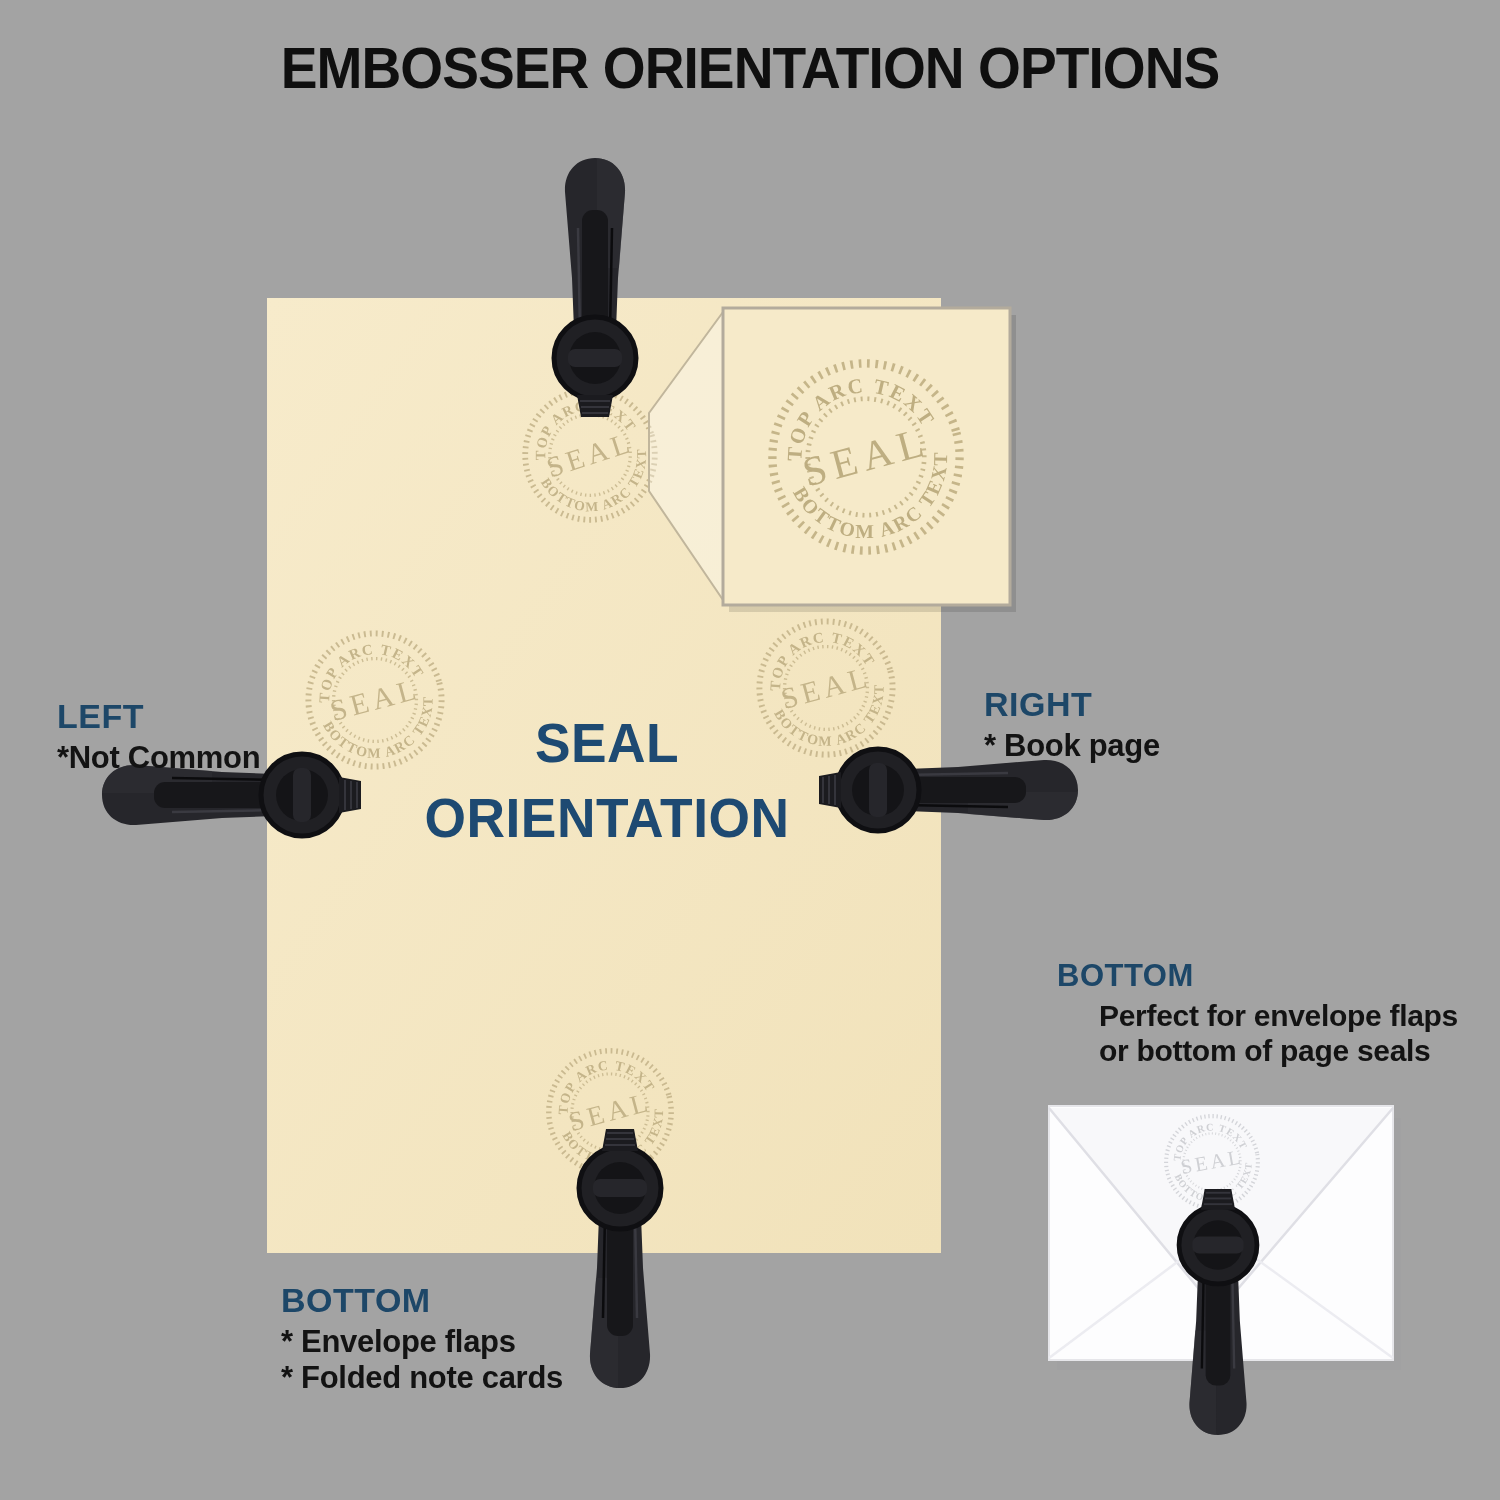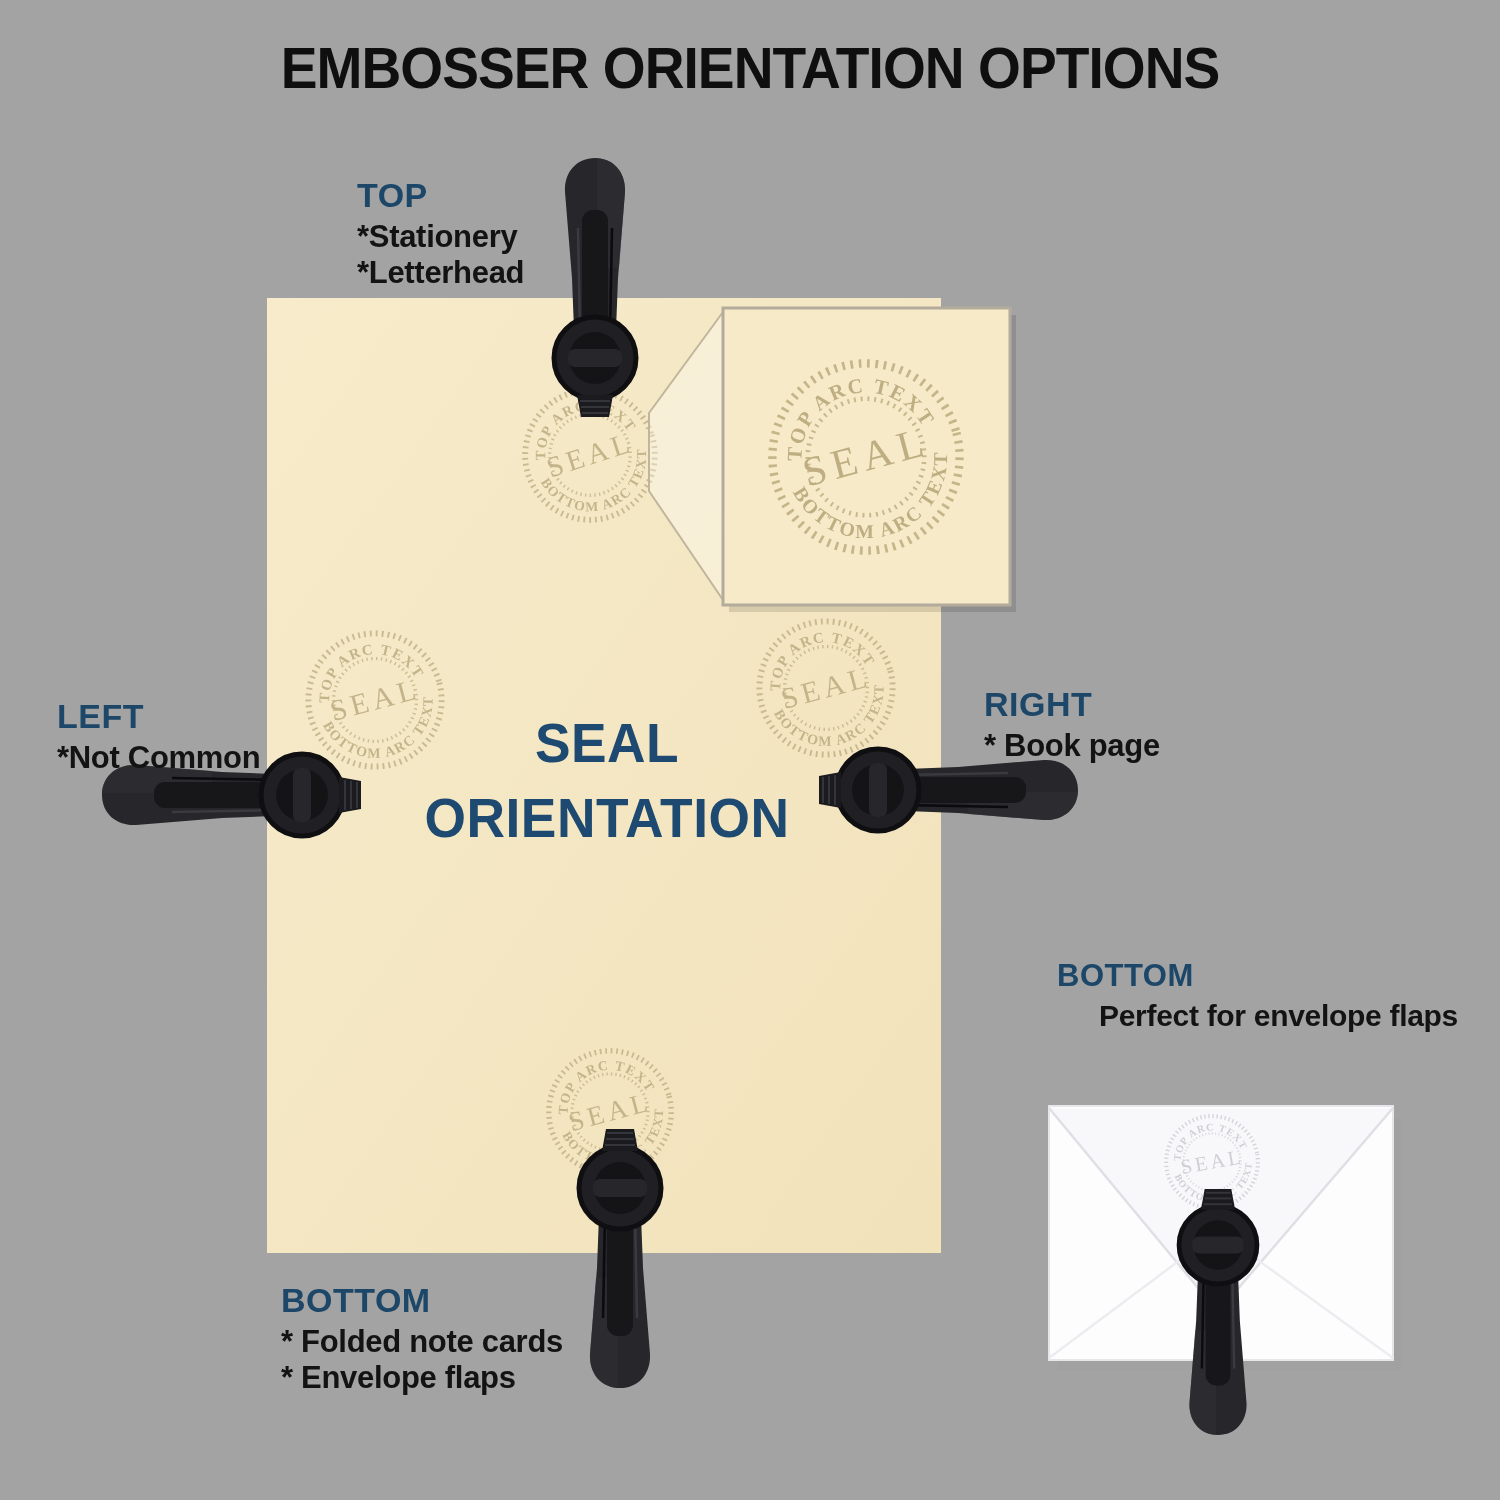--- a/index.html
+++ b/index.html
@@ -93,40 +93,36 @@
     <use href="#embosser" xlink:href="#embosser" transform="translate(1218,1245) rotate(180) scale(0.95) translate(-60,-240)"></use>
   </svg>
 
   <div class="page-title">EMBOSSER ORIENTATION OPTIONS</div>
 
   <div class="center-text">
     <div>SEAL</div>
     <div>ORIENTATION</div>
   </div>
 
-  <div class="ann" style="left:357px;top:176px;">
-    <div class="ann-h">TOP</div>
-    <div class="ann-i">*Stationery</div>
-    <div class="ann-i">*Letterhead</div>
-  </div>
 
   <div class="ann" style="left:57px;top:697px;">
     <div class="ann-h">LEFT</div>
     <div class="ann-i">*Not Common</div>
   </div>
 
   <div class="ann" style="left:984px;top:685px;">
     <div class="ann-h">RIGHT</div>
     <div class="ann-i">* Book page</div>
   </div>
 
   <div class="ann" style="left:281px;top:1281px;">
     <div class="ann-h">BOTTOM</div>
+    <div class="ann-i">* Envelope flaps</div>
     <div class="ann-i">* Folded note cards</div>
-    <div class="ann-i">* Envelope flaps</div>
   </div>
 
   <div class="ann ann-sm" style="left:1057px;top:958px;">
     <div class="ann-h">BOTTOM</div>
     <div class="ann-i">Perfect for envelope flaps</div>
+    <div class="ann-i">or bottom of page seals</div>
   </div>
 
 </div>
 
 </body></html>

